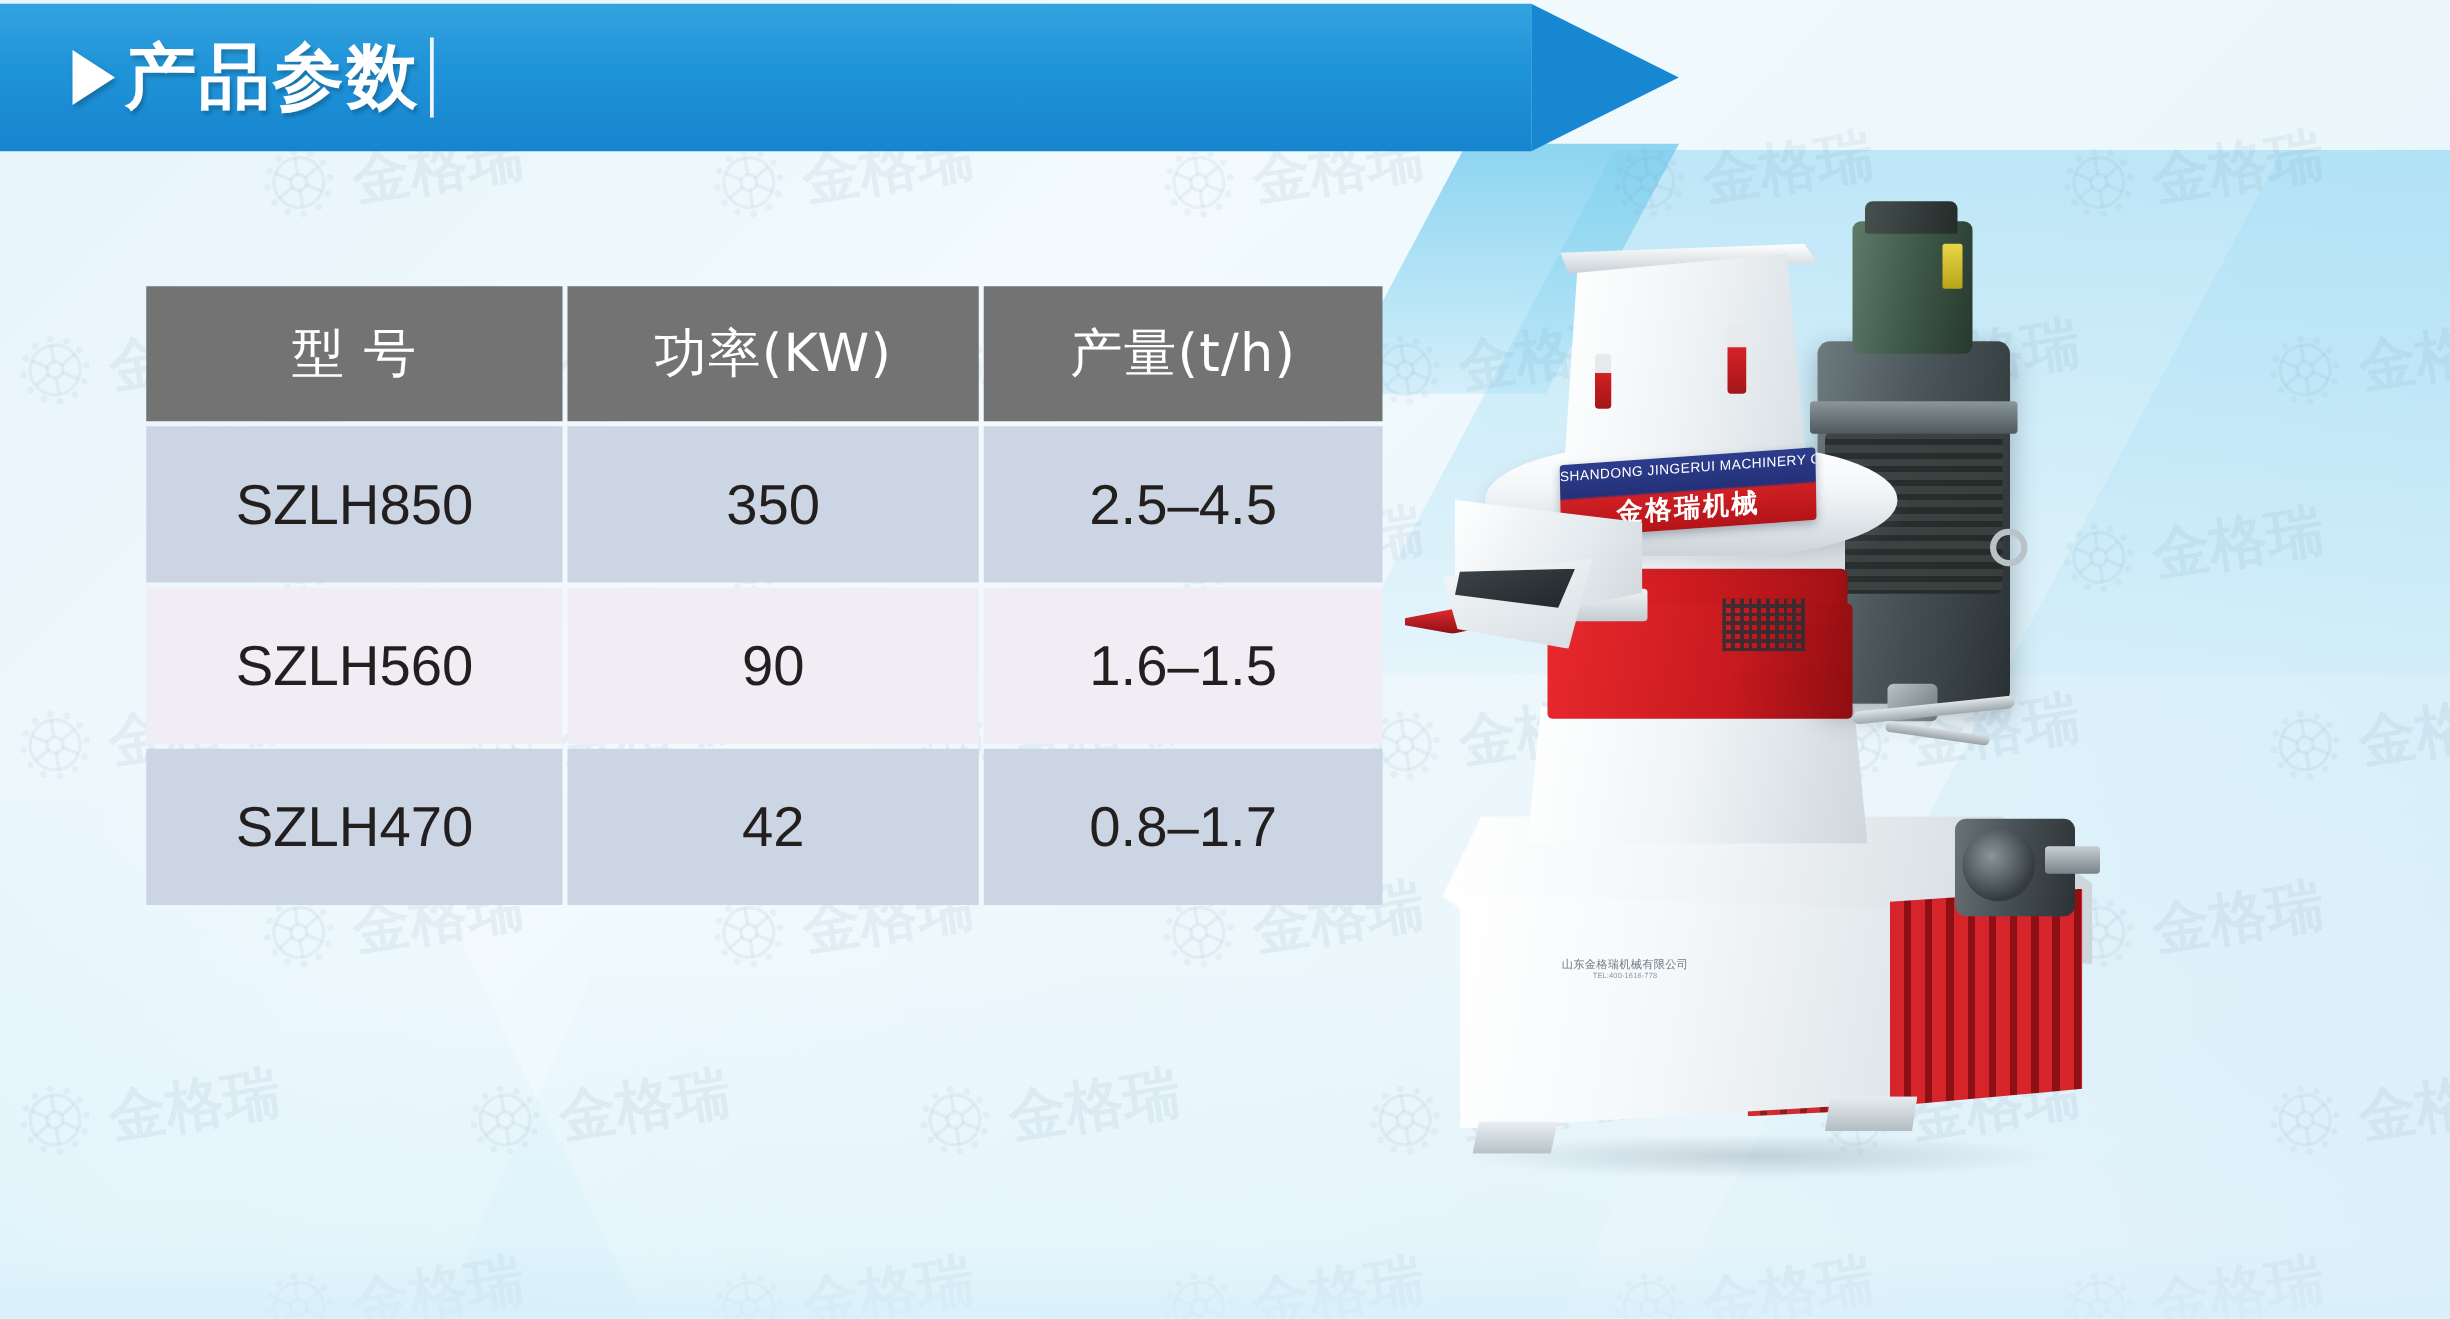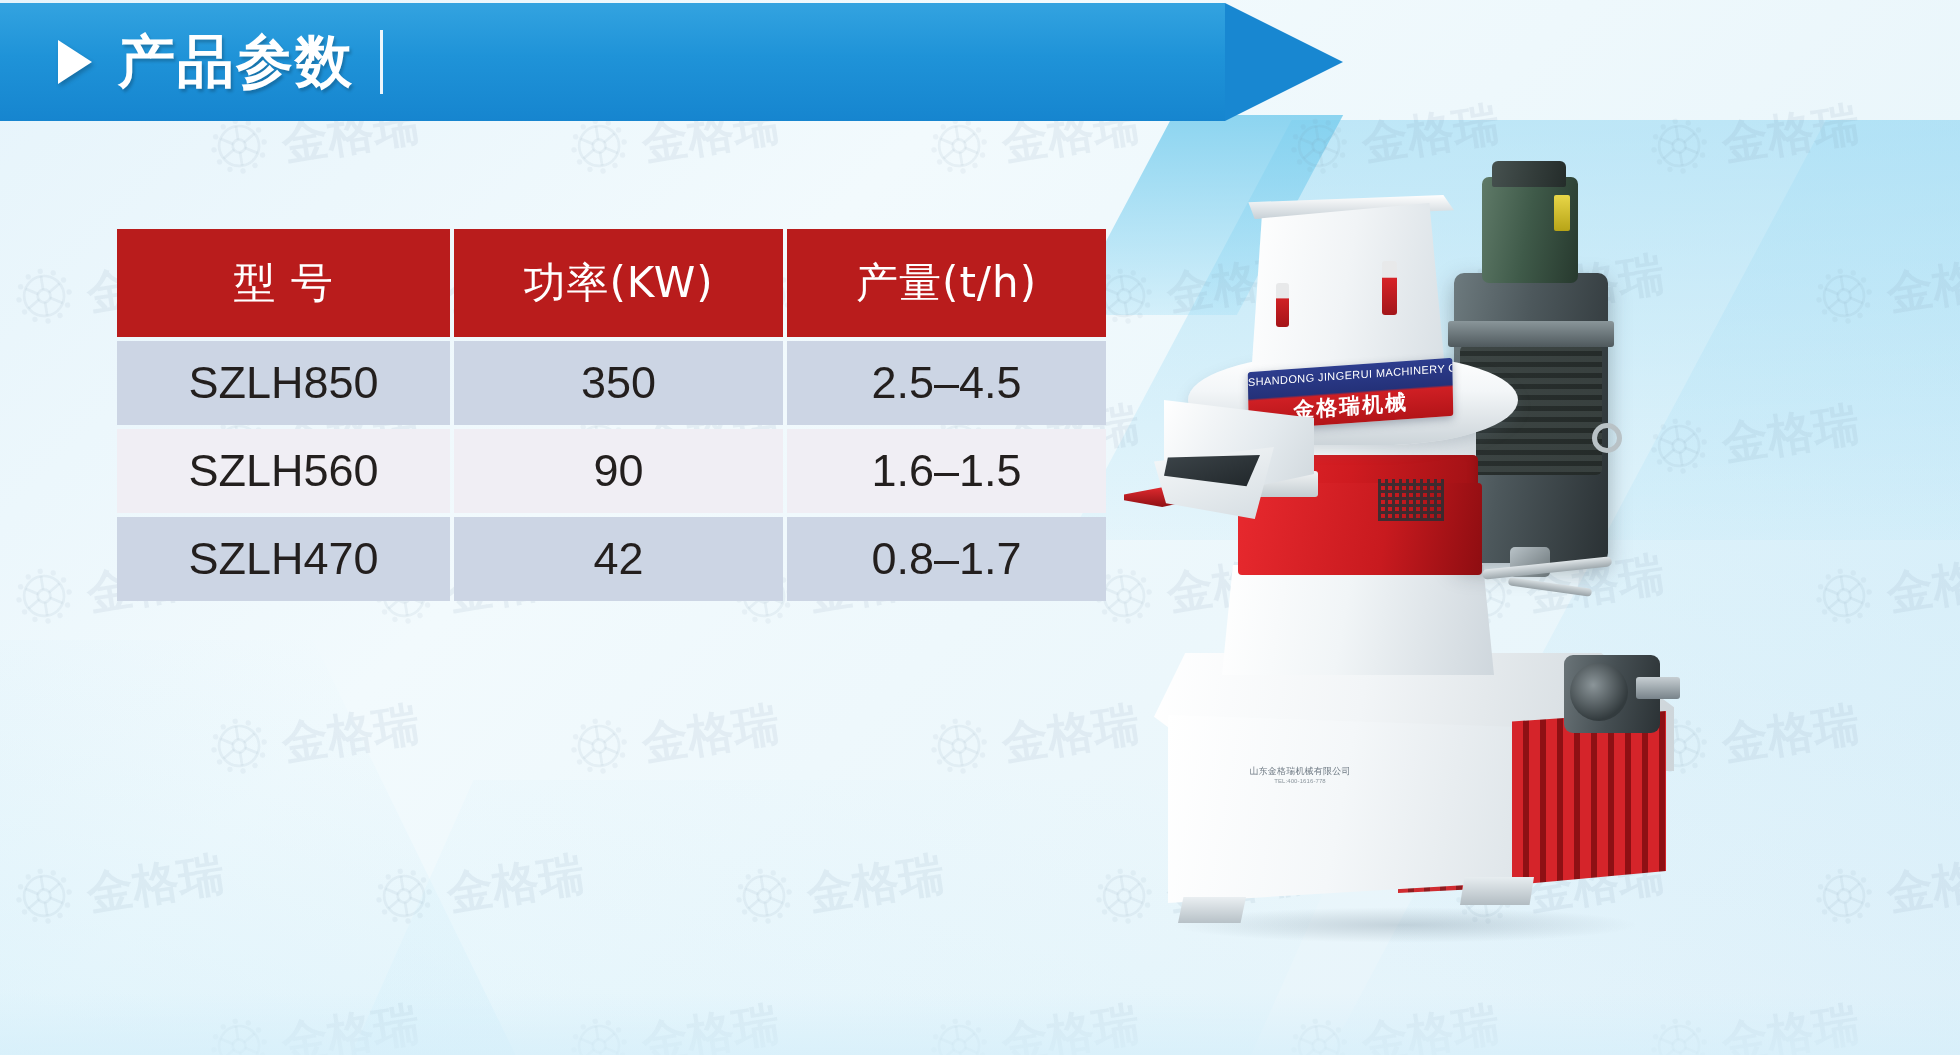--- a/index.html
+++ b/index.html
@@ -83,21 +83,21 @@
   .banner::after {
     content:"";
     position:absolute; top:0; right:-118px;
     width:0; height:0;
     border-top:59px solid transparent;
     border-bottom:59px solid transparent;
     border-left:118px solid #1887d1;
   }
   .banner-inner {
     position:absolute; left:58px; top:0; height:100%;
-    display:flex; align-items:center; gap:26px;
+    display:flex; align-items:center; gap:8px;
   }
   .tri-bullet {
     width:0;height:0;
     border-top:22px solid transparent;
     border-bottom:22px solid transparent;
     border-left:34px solid #ffffff;
     filter:drop-shadow(2px 3px 2px rgba(0,0,0,.22));
   }
   .banner-cn {
     font-size:57px; font-weight:700; color:#ffffff;
@@ -119,31 +119,31 @@
   
   .spec-table {
     position:absolute;
     left:113px; top:225px;
     width:997px;
     border-collapse:separate;
     border-spacing:4px 4px;
     z-index:6;
   }
   .spec-table th {
-    background:#b91c1c;
+    background:#737373;
     color:#ffffff;
     font-size:42px;
     font-weight:400;
     height:108px;
     text-align:center;
     font-family:"DejaVu Sans","Liberation Sans",sans-serif;
     letter-spacing:1px;
   }
   .spec-table td {
-    height:84px;
+    height:125px;
     text-align:center;
     font-size:45px;
     color:#231f1e;
     font-family:"Liberation Sans","DejaVu Sans",sans-serif;
   }
   .spec-table tbody tr:nth-child(odd) td { background:#ccd5e4; }
   .spec-table tbody tr:nth-child(even) td { background:#f0eef4; }
   .col-model  { width:337px; }
   .col-power  { width:335px; }
   .col-output { width:325px; }

